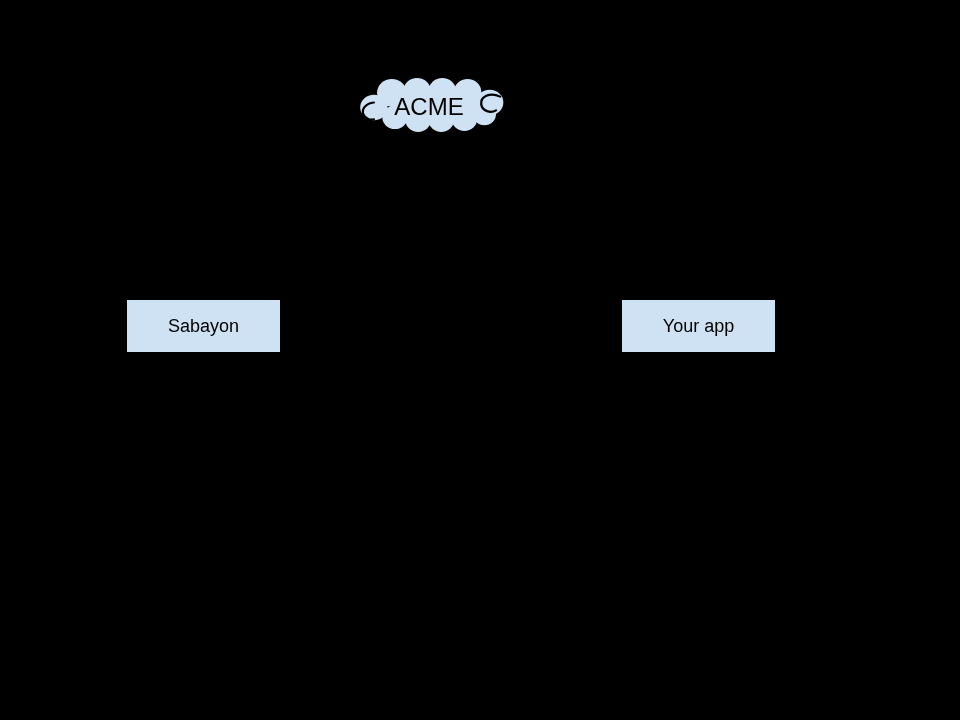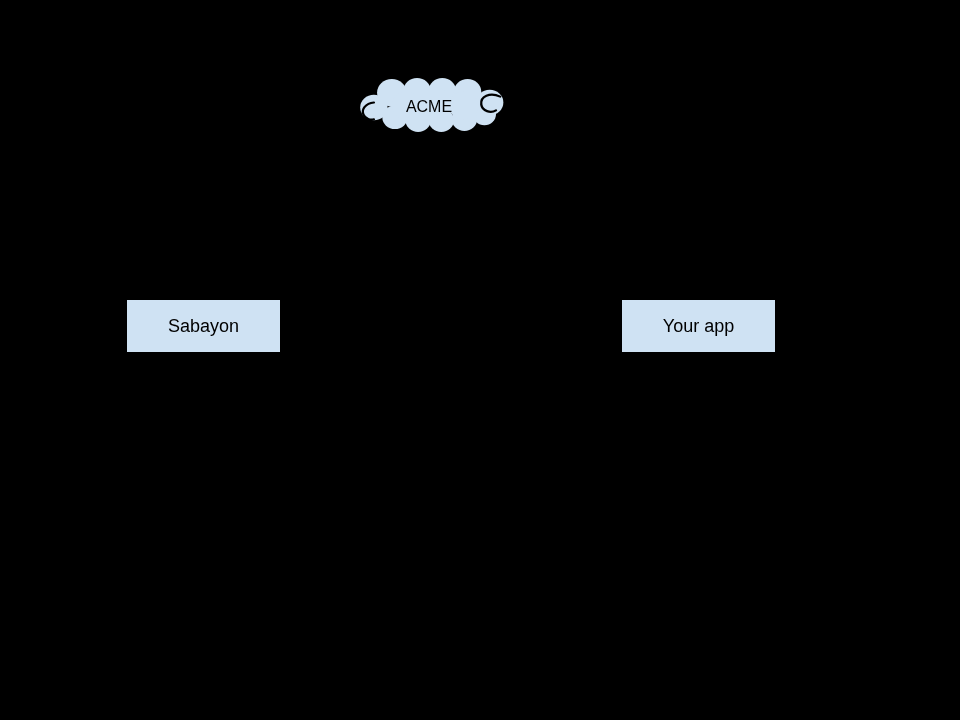--- a/index.html
+++ b/index.html
@@ -45,21 +45,21 @@
     stroke-linecap: round;
   }
   .cloud-label {
     position: absolute;
     left: 0; top: 0; right: 0; bottom: 0;
     display: flex;
     align-items: center;
     justify-content: center;
     padding-top: 4px;
     padding-right: 14px;
-    font-size: 16px;
+    font-size: 24px;
     color: var(--label-text, #000000);
     pointer-events: none;
   }
   
   .node {
     position: absolute;
     height: 52px;
     background: var(--shape-fill, #cfe2f3);
     display: flex;
     align-items: center;

